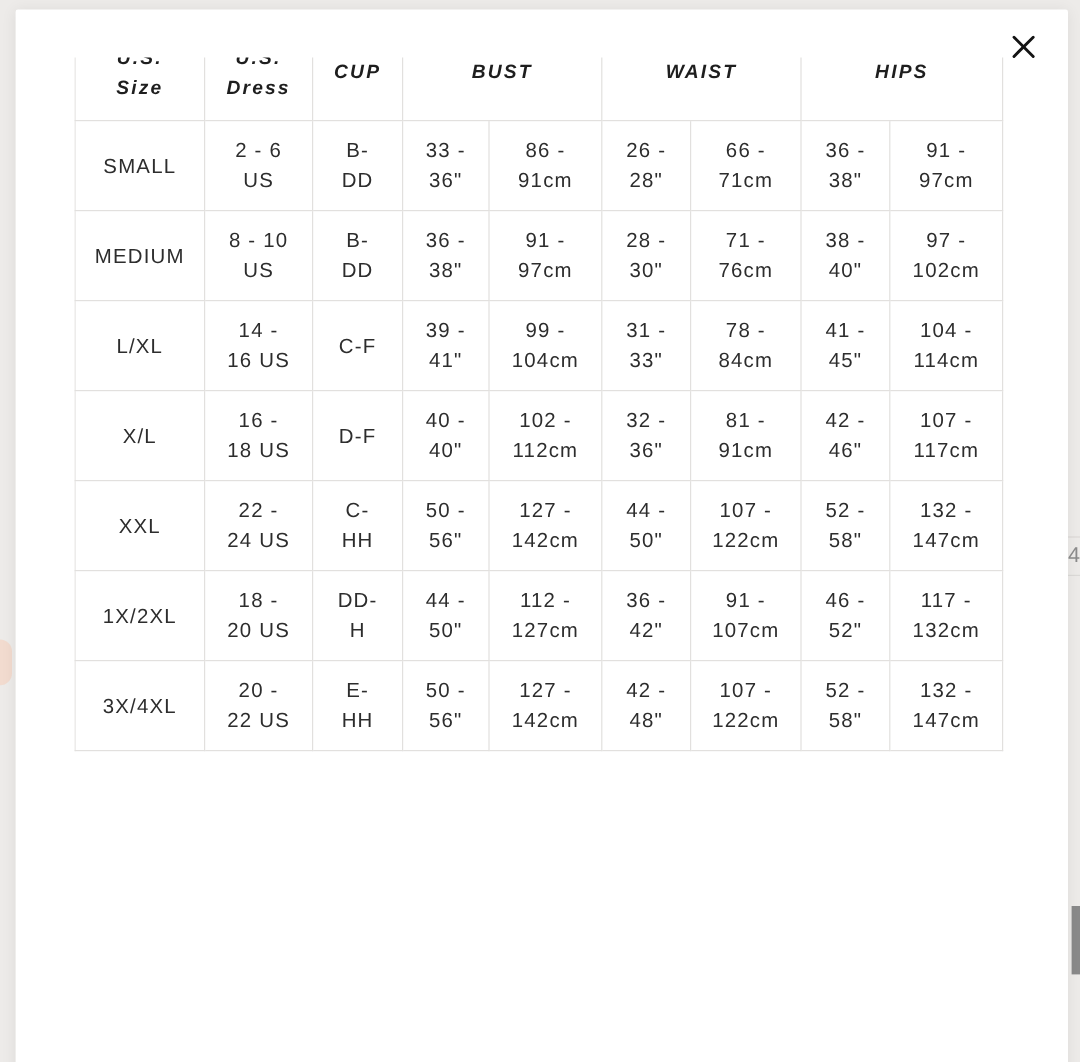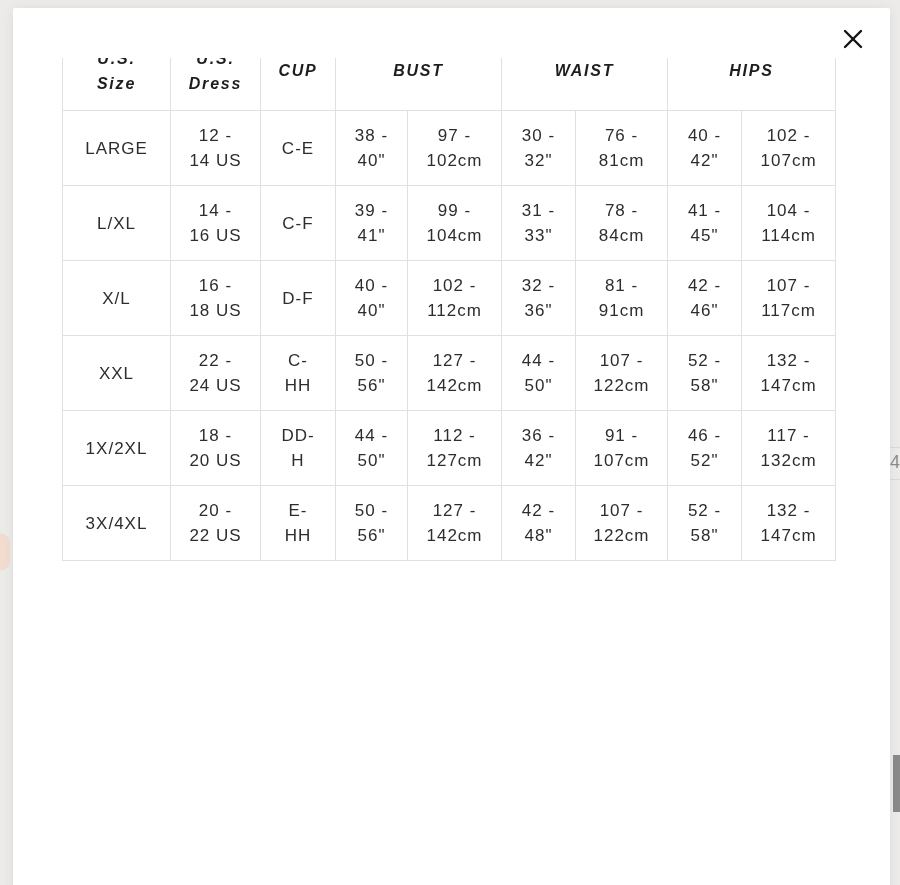--- a/index.html
+++ b/index.html
@@ -46,21 +46,21 @@
     position: absolute; top: 14px; right: 20px;
     width: 34px; height: 34px;
     background: none; border: none; padding: 0; margin: 0;
     cursor: pointer;
     display: flex; align-items: center; justify-content: center;
   }
   .close-btn svg { display: block; }
 
   
   .table-viewport {
-    position: absolute; left: 49px; top: 50px;
+    position: absolute; left: 49px; top: 40px;
     width: 775px; height: 775px;
     overflow: hidden;
   }
   table.size-chart {
     margin-top: -28px;
     border-collapse: collapse;
     table-layout: fixed;
     width: 773px;
   }
   table.size-chart th, table.size-chart td {
@@ -130,36 +130,56 @@
               <th colspan="1">U.S.
 Dress</th>
               <th colspan="1">CUP</th>
               <th colspan="2">BUST</th>
               <th colspan="2">WAIST</th>
               <th colspan="2">HIPS</th>
             </tr>
           </thead>
         <tbody id="chart-body">
             <tr>
-              <td>LARGE</td>
-              <td>12 -
-14 US</td>
-              <td>C-E</td>
+              <td>SMALL</td>
+              <td>2 - 6
+US</td>
+              <td>B-
+DD</td>
+              <td>33 -
+36"</td>
+              <td>86 -
+91cm</td>
+              <td>26 -
+28"</td>
+              <td>66 -
+71cm</td>
+              <td>36 -
+38"</td>
+              <td>91 -
+97cm</td>
+            </tr>
+            <tr>
+              <td>MEDIUM</td>
+              <td>8 - 10
+US</td>
+              <td>B-
+DD</td>
+              <td>36 -
+38"</td>
+              <td>91 -
+97cm</td>
+              <td>28 -
+30"</td>
+              <td>71 -
+76cm</td>
               <td>38 -
 40"</td>
               <td>97 -
 102cm</td>
-              <td>30 -
-32"</td>
-              <td>76 -
-81cm</td>
-              <td>40 -
-42"</td>
-              <td>102 -
-107cm</td>
             </tr>
             <tr>
               <td>L/XL</td>
               <td>14 -
 16 US</td>
               <td>C-F</td>
               <td>39 -
 41"</td>
               <td>99 -
 104cm</td>

